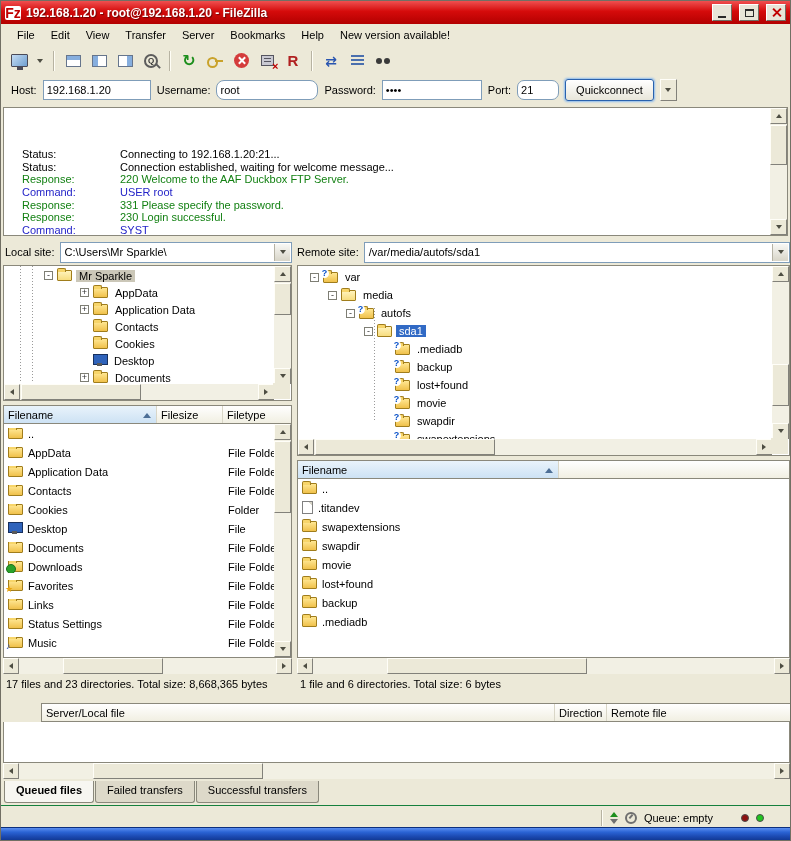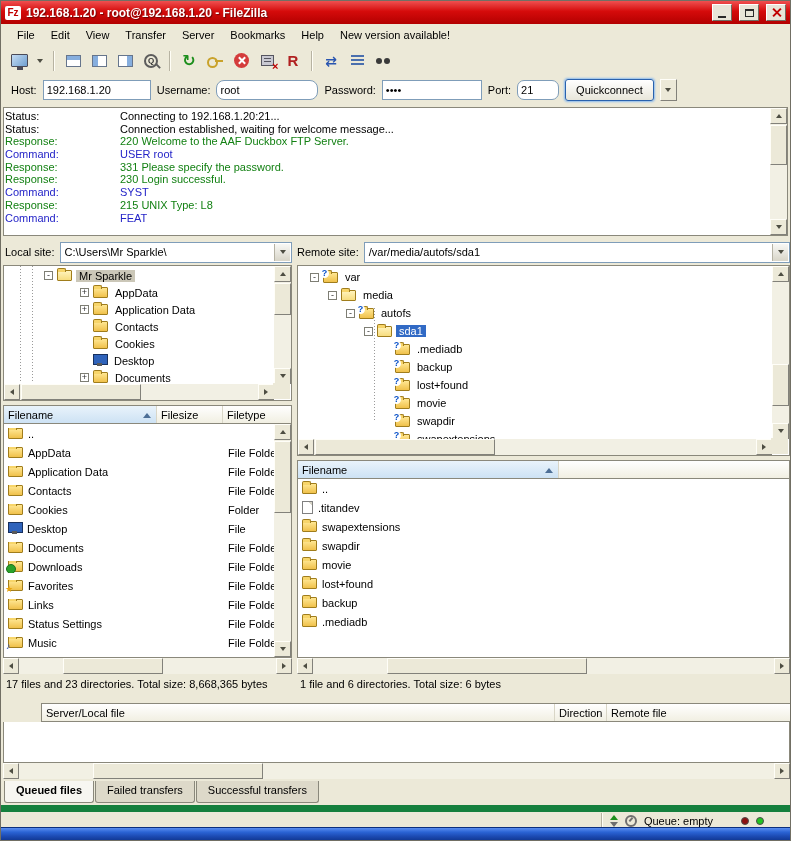--- a/index.html
+++ b/index.html
@@ -4,21 +4,21 @@
 <style>
   * { margin:0; padding:0; box-sizing:border-box; }
   body { font-family:"Liberation Sans","DejaVu Sans",sans-serif; font-size:11px; color:#000; background:#fff; }
   .win { position:relative; width:791px; height:841px; background:#ece9d8; border:1px solid #716f64; overflow:hidden; }
 
   
   .titlebar { position:absolute; left:0; right:0; top:0; height:23px;
     background:linear-gradient(180deg,#ef5050 0%,#d50b0b 45%,#b30000 100%);
     display:flex; align-items:center; padding:0 4px; gap:5px; }
   .fz-logo { width:16px; height:14px; background:#fff; border-radius:2px; color:#c00000;
-    font-weight:bold; font-size:10px; display:flex; align-items:center; justify-content:center; flex:none; }
+    font-weight:bold; font-size:14px; display:flex; align-items:center; justify-content:center; flex:none; }
   .title-text { color:#fff; font-weight:bold; font-size:12px; flex:1; white-space:nowrap; overflow:hidden;
     text-shadow:1px 1px 1px rgba(0,0,0,.45); }
   .winbtn { width:20px; height:17px; background:#e8e5d8; border:1px solid; border-color:#ffffff #6f6d63 #6f6d63 #ffffff;
     display:flex; align-items:center; justify-content:center; margin-left:2px; flex:none; }
   .g-min { width:8px; height:2px; background:#2a2a2a; margin-top:8px; }
   .g-max { width:9px; height:8px; border:1px solid #2a2a2a; border-top-width:2px; }
   .g-close { position:relative; width:11px; height:11px; }
   .g-close::before,.g-close::after { content:""; position:absolute; left:5px; top:0; width:2px; height:11px; background:#c00000; }
   .g-close::before { transform:rotate(45deg); } .g-close::after { transform:rotate(-45deg); }
 
@@ -65,21 +65,21 @@
   .qcinput { height:20px; border:1px solid #7f9db9; background:#fff; padding:0 3px; font:inherit; }
   .qcbtn { height:22px; padding:0 10px; font:inherit; background:linear-gradient(180deg,#ffffff,#e8e6da);
     border:1px solid #2a62ad; border-radius:3px; box-shadow:0 0 2px 1px #8cbbee; }
   .qccaret { width:17px; height:22px; background:#ece9d8; border:1px solid; border-color:#fffef8 #82817a #82817a #fffef8;
     display:flex; align-items:center; justify-content:center; }
 
   
   .panel { position:absolute; background:#fff; border:1px solid #8a887b; overflow:hidden; }
   .logpanel { top:106px; left:2px; width:785px; height:129px; padding-top:2px; }
   .logline { height:12.7px; line-height:12.7px; white-space:nowrap; }
-  .loglabel { display:inline-block; width:116px; padding-left:1px; }
+  .loglabel { display:inline-block; width:116px; padding-left:18px;margin-top:38px; }
   .k-status { color:#000; } .k-response { color:#138113; } .k-command { color:#2424c8; }
 
   
   .sbv,.sbh { position:absolute; background:#f2f0e4; }
   .sbv { width:17px; } .sbh { height:16px; }
   .sb-btn { position:absolute; width:17px; height:16px; background:#ece9d8; border:1px solid;
     border-color:#fffef8 #82817a #82817a #fffef8; display:flex; align-items:center; justify-content:center; }
   .sbh .sb-btn { width:16px; height:16px; }
   .sb-thumb { position:absolute; background:#ece9d8; border:1px solid; border-color:#fffef8 #82817a #82817a #fffef8; }
   .sbv .sb-thumb { left:0; width:17px; } .sbh .sb-thumb { top:0; height:16px; }
@@ -141,21 +141,21 @@
   .rcell-name { display:flex; align-items:center; gap:5px; padding-left:4px; }
   .pstatus { position:absolute; top:677px; height:16px; white-space:nowrap; }
 
   
   .qhcell1 { width:513px; } .qhcell2 { width:52px; }
   .tabs { position:absolute; left:3px; top:780px; height:22px; display:flex; gap:1px; }
   .tab { padding:3px 11px 4px; border:1px solid #8a887b; border-top:none; border-radius:0 0 3px 3px; background:#ddd9c9; white-space:nowrap; }
   .tab.active { background:#f7f6f1; font-weight:bold; }
 
   
-  .statusbar { position:absolute; left:0; right:0; top:804px; height:24px; border-top:7px solid #15803d;
+  .statusbar { position:absolute; left:0; right:0; top:804px; height:24px; border-top:1px solid #15803d;
     display:flex; align-items:center; }
   .sb-right { margin-left:auto; display:flex; align-items:center; gap:7px; padding-right:26px; }
   .vsep { width:2px; height:16px; border-left:1px solid #b7b3a2; border-right:1px solid #fffef6; }
   .i-updown { display:flex; flex-direction:column; gap:2px; align-items:center; }
   .i-updown .u { width:0; height:0; border-left:4px solid transparent; border-right:4px solid transparent; border-bottom:5px solid #1d8f1d; }
   .i-updown .d { width:0; height:0; border-left:4px solid transparent; border-right:4px solid transparent; border-top:5px solid #6f6f6f; }
   .i-gauge { width:12px; height:12px; border:2px solid #6f6f6f; border-radius:50%; position:relative; }
   .i-gauge::after { content:""; position:absolute; left:3px; top:0px; width:2px; height:5px; background:#6f6f6f; transform:rotate(40deg); }
   .led { width:8px; height:8px; border-radius:50%; border:1px solid #4c4c4c; }
   .led.dark { background:#8c1010; } .led.green { background:#21c421; }

